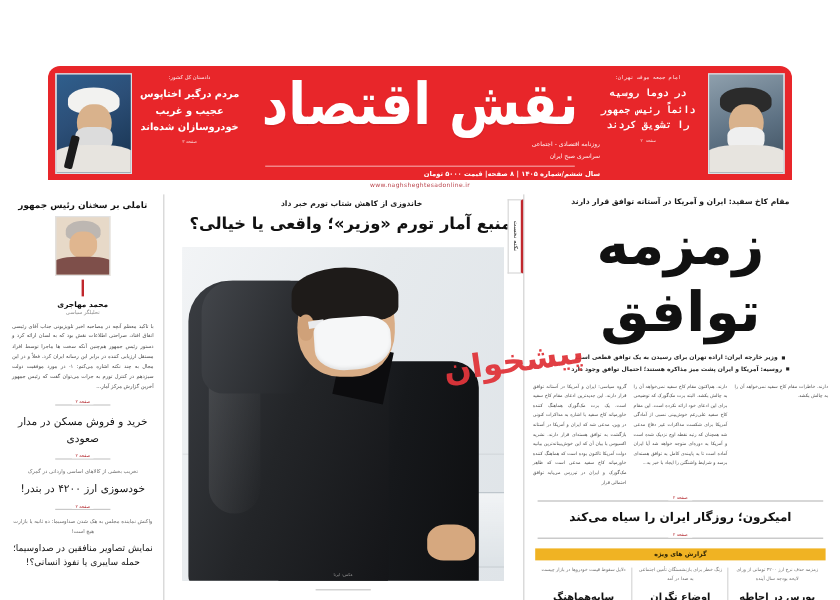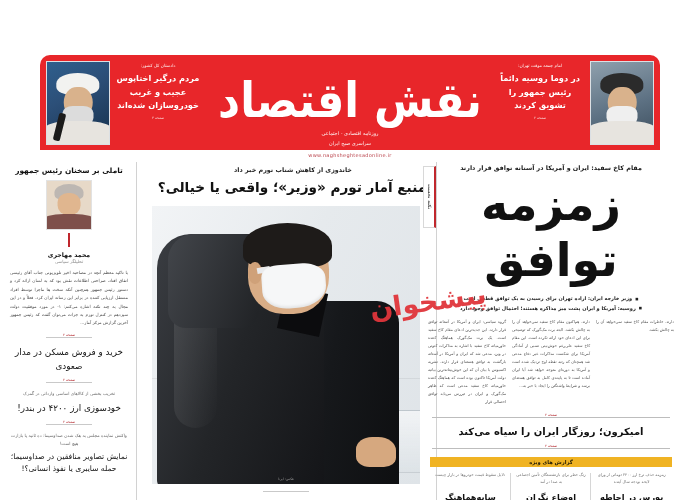--- a/index.html
+++ b/index.html
@@ -36,28 +36,28 @@
     background:#efefef;border-radius:40% 40% 60% 60%;}
   .cleric .beard.gray{background:#dcdcdc;}
   .cleric .robe{position:absolute;left:-6%;bottom:0;width:112%;height:28%;background:#20303c;border-radius:40% 40% 0 0;}
   .cleric .robe.white{background:#e7e4df;}
   .cleric .mic{position:absolute;left:14%;bottom:4%;width:7px;height:28px;background:#1b1b1b;transform:rotate(14deg);border-radius:2px;}
 
   .mh-teaser{
     position:absolute;top:8px;width:92px;color:#fff;text-align:center;line-height:1.45;
   }
   .mh-teaser.left{left:72px;}
-  .mh-teaser.right{right:74px;}
+  .mh-teaser.right{right:74px;font-family:Liberation Mono, monospace;}
   .mh-kicker{font-size:4.4px;opacity:.92;margin-bottom:3px;letter-spacing:.2px;}
   .mh-teaser-title{font-size:8.2px;font-weight:700;line-height:1.62;}
   .mh-pagetag{margin-top:4px;font-size:3.6px;opacity:.8;}
 
   .mh-center{
-    position:absolute;left:50%;top:16px;transform:translateX(-50%);
-    width:300px;text-align:center;color:#fff;
+    position:absolute;left:50%;top:4px;transform:translateX(-50%);
+    width:300px;color:#fff;
   }
   .logo-wrap{height:58px;display:flex;align-items:center;justify-content:center;}
   .logo{
     font-size:43px;font-weight:900;color:#fff;letter-spacing:-2px;
     font-family:"DejaVu Sans","Liberation Sans",sans-serif;
     text-shadow:0 1px 0 rgba(0,0,0,.06);
     transform:scaleY(1.12);
   }
   .mh-strip{font-size:5.6px;line-height:1.9;font-weight:700;}
   .mh-strip .sub{font-weight:400;font-size:5px;opacity:.95;}
@@ -162,21 +162,21 @@
     border:1px solid rgba(160,170,178,.5);
   }
   .pm-credit{
     position:absolute;left:50%;bottom:3px;transform:translateX(-50%);
     font-size:3.4px;color:#9a9a9a;
   }
   .c-footmark{position:absolute;left:50%;bottom:6px;transform:translateX(-50%);width:46px;height:6px;}
   .c-footmark:before{content:"";position:absolute;left:0;right:0;top:3px;height:1px;background:#c9c9c9;}
 
   
-  .colR{position:absolute;left:424px;top:0;width:254px;height:338px;}
+  .colR{position:absolute;left:440px;top:0;width:254px;height:338px;}
   .r-kicker{text-align:center;font-size:6.4px;font-weight:700;color:#1b1b1b;margin:2px 0 4px;}
   .r-title{
     text-align:center;font-size:46px;font-weight:900;color:#111;letter-spacing:-1px;
     line-height:1.22;margin:2px 0 6px;
   }
   .r-bullets{padding:0 6px;margin-bottom:5px;}
   .r-bullet{
     font-size:5px;font-weight:700;color:#222;text-align:center;line-height:1.9;
   }
   .r-bullet:before{content:"■";font-size:3.4px;color:#222;margin-left:3px;vertical-align:middle;}

